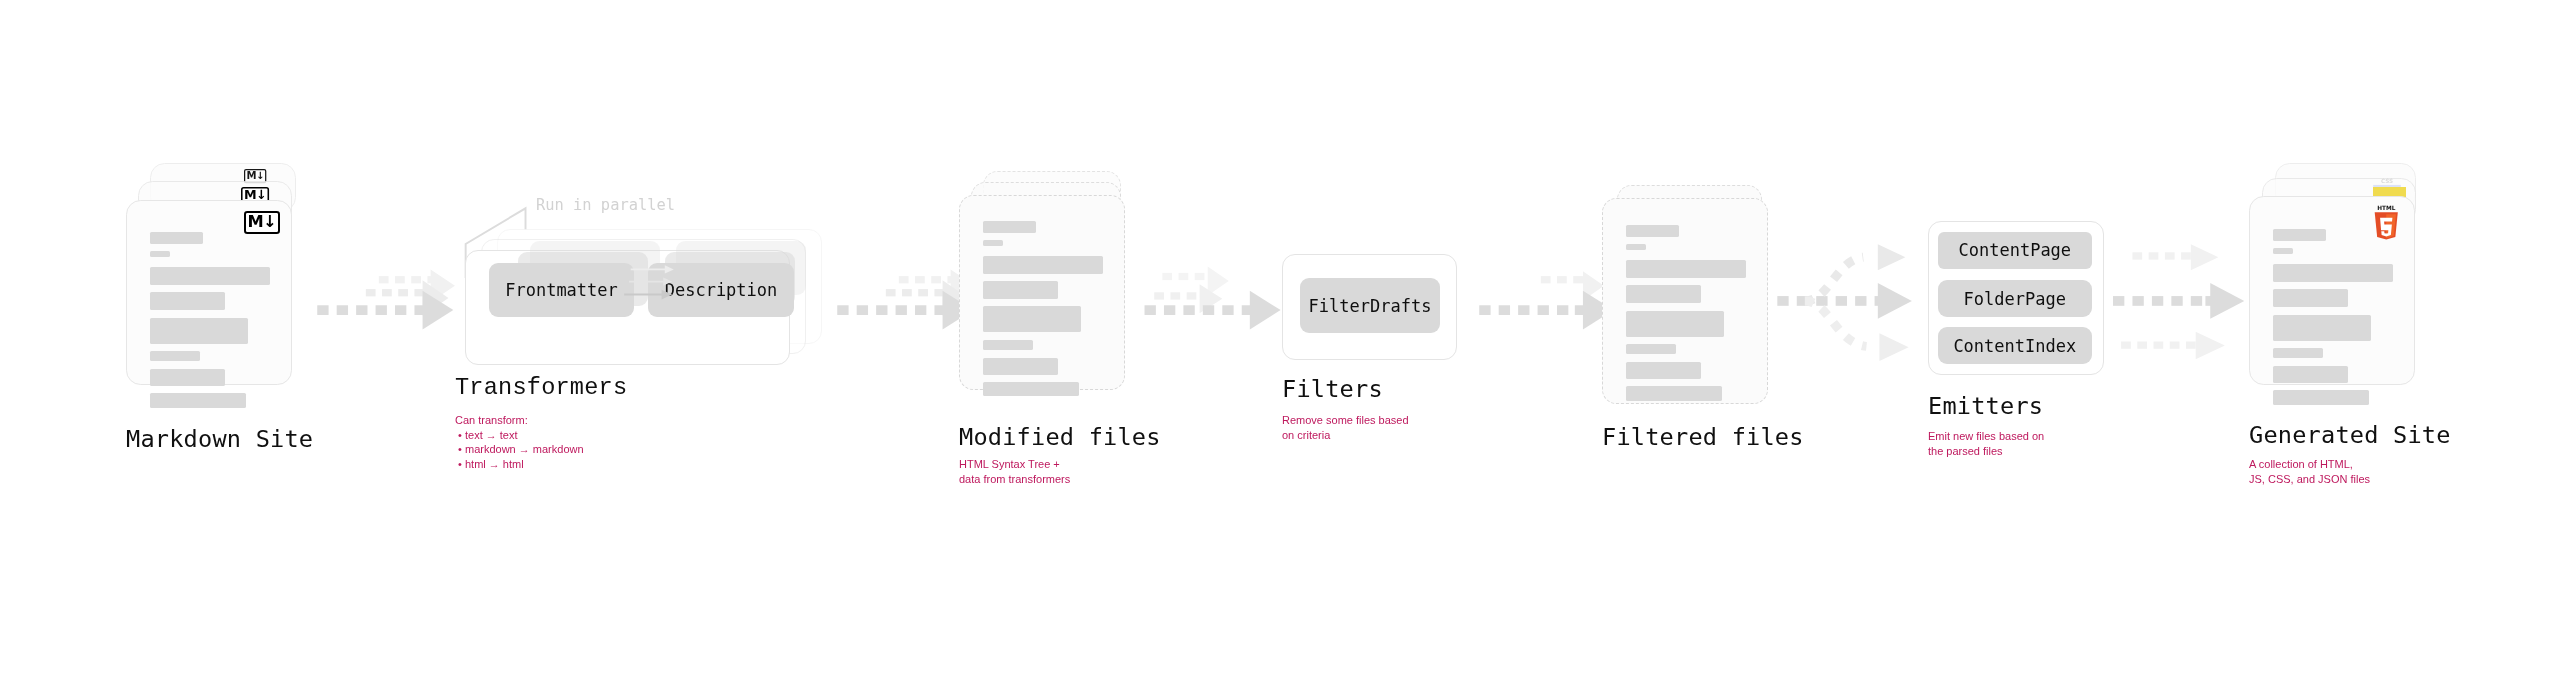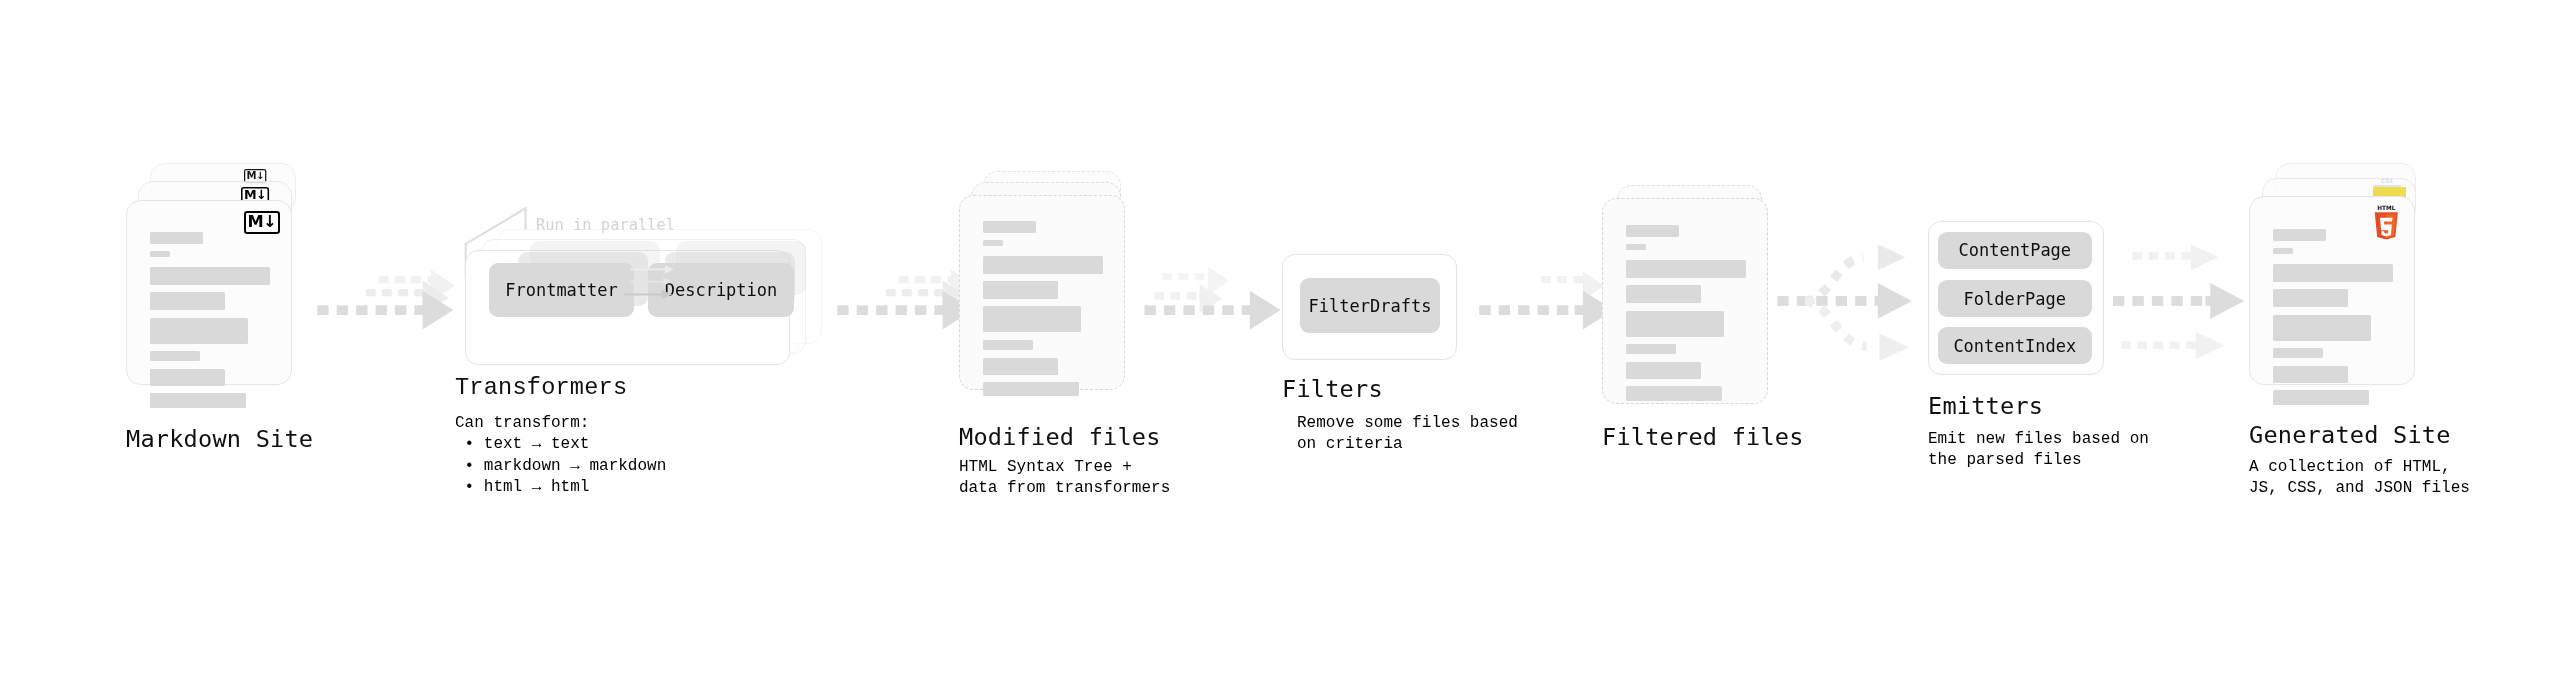--- a/index.html
+++ b/index.html
@@ -33,25 +33,25 @@
   .caption-title {
     position: absolute;
     font-size: 23.6px;
     color: #101010;
     letter-spacing: 0.2px;
     white-space: nowrap;
     font-family: "DejaVu Sans Mono", "Liberation Mono", monospace;
   }
   .caption-sub {
     position: absolute;
-    font-size: 16px;
+    font-size: 11px;
     line-height: 1.33;
-    color: #000000;
+    color: #be185d;
     white-space: pre;
-    font-family: Liberation Mono, monospace;
+    font-family: Liberation Sans, sans-serif;
   }
 
   
   .mdbadge {
     position: absolute;
     width: 36px; height: 23px;
     border: 2.8px solid #000;
     border-radius: 3.3px;
     background: #fff;
     display: flex; align-items: center; justify-content: center;
@@ -154,21 +154,21 @@
       <rect x="106" y="46" width="14" height="12"></rect>
         <rect x="130" y="46" width="14" height="12"></rect>
       <polygon points="140,28 178,52 140,76"></polygon>
     </g>
   </svg>
 
   <div class="card-group" style="left:455px; top:195px; width:382px; height:211px;">
     <svg style="left:6.5px; top:1.6px;" width="195" height="89" viewBox="0 0 240 110">
       <path d="M4 100 L4 58 L4 58 L78 14 L78 40" fill="none" stroke="#dcdcdc" stroke-width="2.4"></path>
     </svg>
-    <div class="runlabel" style="left:81px; top:0.8px;margin-top:20px;">Run in parallel</div>
+    <div class="runlabel" style="left:81px; top:0.8px;">Run in parallel</div>
 
     <div class="panel ghostb" style="left:42px; top:34px; width:325px; height:115px;"></div>
     <div class="panel ghosta" style="left:26px; top:44px; width:325px; height:115px;"></div>
     <div class="panel" style="left:9.8px; top:55px; width:325px; height:115px;"></div>
 
     <div class="pill g2" style="left:75px; top:46px; width:130px; height:54px;"></div>
     <div class="pill g2" style="left:221px; top:46px; width:130px; height:54px;"></div>
     <div class="pill g1" style="left:63px; top:57px; width:130px; height:54px;"></div>
     <div class="pill g1" style="left:210px; top:57px; width:130px; height:54px;"></div>
 
@@ -264,21 +264,21 @@
         <rect x="128" y="46" width="14" height="12"></rect>
       <polygon points="138,28 176,52 138,76"></polygon>
     </g>
   </svg>
 
   <div class="card-group" style="left:1282px; top:254px; width:179px; height:130px;text-align:center;">
     <div class="panel" style="left:0px; top:0px; width:175px; height:106px;"></div>
     <div class="pill" style="left:18px; top:24.4px; width:140px; height:55px;">FilterDrafts</div>
   </div>
   <div class="caption-title" style="left:1282px; top:375px;">Filters</div>
-  <div class="caption-sub" style="left:1282px; top:413px;margin-left:15px;">Remove some files based
+  <div class="caption-sub" style="left:1282px; top:413px;">Remove some files based
 on criteria</div>
 
   <svg style="left:1471px; top:268px;" width="138" height="81" viewBox="0 0 170 100">
     <g fill="#f1f1f1">
       <rect x="86" y="10" width="12" height="9"></rect>
         <rect x="106" y="10" width="12" height="9"></rect>
       <rect x="126" y="10" width="12" height="9"></rect>
       <polygon points="138,4 164,22 138,40"></polygon>
     </g>
     <g fill="#dcdcdc">
@@ -324,21 +324,21 @@
       <polygon points="130,20 164,36 130,52"></polygon>
     </g>
     <g fill="#eeeeee">
       <path d="M40 90 C70 90 78 142 116 146" fill="none" stroke="#eeeeee" stroke-width="11" stroke-dasharray="11 12"></path>
       <polygon points="132,130 168,147 132,164"></polygon>
     </g>
   </svg>
 
   <div class="card-group" style="left:1928px; top:221px; width:187px; height:179px;">
     <div class="panel" style="left:0px; top:0px; width:176px; height:154px;"></div>
-    <div class="pill" style="left:9.8px; top:10.6px; width:154px; height:37px;">ContentPage</div>
+    <div class="pill" style="left:9.8px; top:10.6px; width:154px; height:37px;border-radius:6px;">ContentPage</div>
     <div class="pill" style="left:9.8px; top:59px; width:154px; height:37px;">FolderPage</div>
     <div class="pill" style="left:9.8px; top:106px; width:154px; height:37px;">ContentIndex</div>
   </div>
   <div class="caption-title" style="left:1928px; top:392px;">Emitters</div>
   <div class="caption-sub" style="left:1928px; top:429px;">Emit new files based on
 the parsed files</div>
 
   <svg style="left:2113px; top:228px;" width="154" height="154" viewBox="0 0 190 190">
     <g fill="#f1f1f1">
       <rect x="24" y="30" width="12" height="9"></rect>

